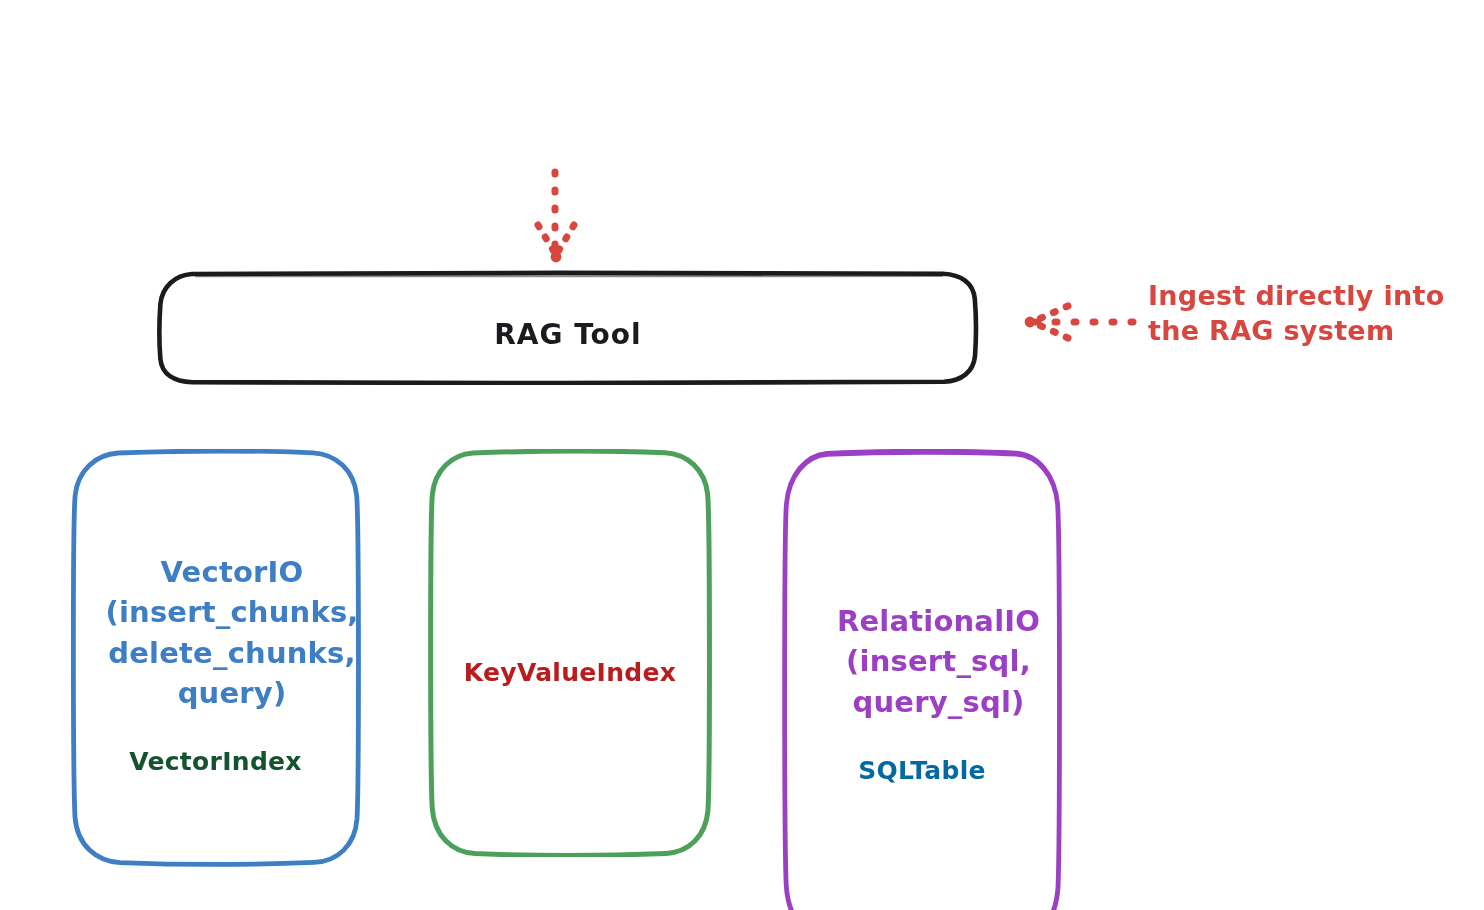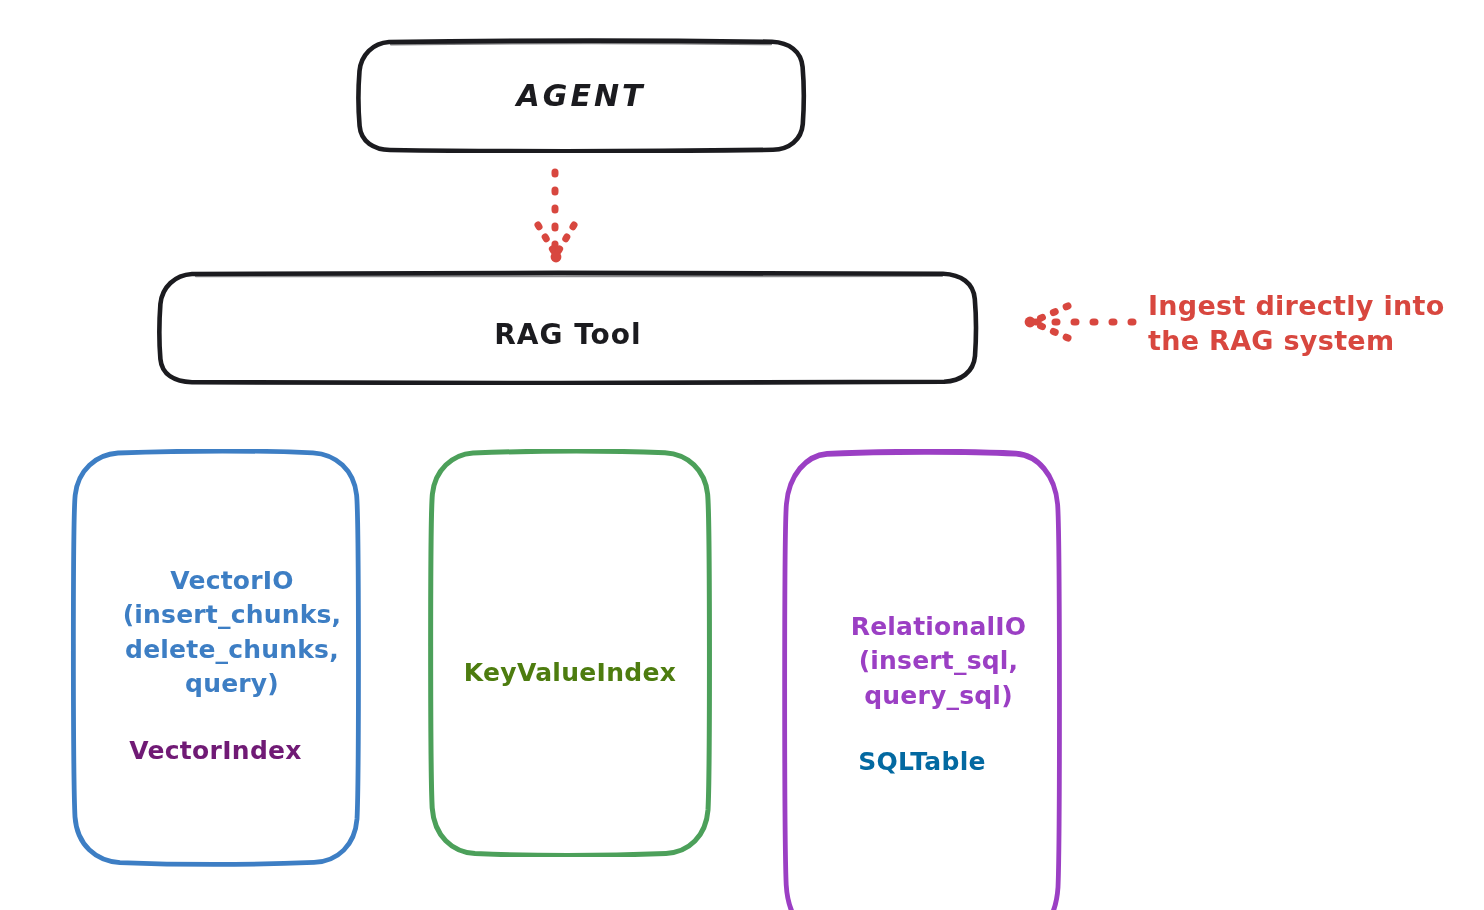--- a/index.html
+++ b/index.html
@@ -88,21 +88,21 @@
     height: 408px;
   }
   #relationalio-node {
     left: 781px;
     top: 449px;
     width: 282px;
     height: 496px;
   }
 
   .provider .node-label {
-    font-size: 25px;
+    font-size: 29px;
     font-weight: 600;
     line-height: 1.38;
     margin-left: 33px;
   }
   .provider .node-sublabel {
     position: relative;
     z-index: 2;
     font-size: 25px;
     font-weight: 600;
     margin-top: 34px;
@@ -138,38 +138,27 @@
     position: absolute;
     left: 1148px;
     top: 278px;
     width: 330px;
     text-align: left;
     font-size: 27px;
     font-weight: 600;
     line-height: 1.30;
     white-space: pre-line;
     letter-spacing: 0.3px;
-    margin-top: 10px;
   }
 </style>
 </head>
 <body>
 
 <div id="canvas">
 
-  <div class="node" id="agent-node">
-    <svg class="node-svg" viewBox="0 0 452 115" preserveAspectRatio="none">
-      <path d="M34,4 C18,5 6,17 4.5,33 C3,52 3.2,72 4.6,88 C6,104 19,111.5 35,112
-               C140,113.5 310,113.2 418,111.8 C434,111.4 446.5,102 447.8,86
-               C449.2,66 449,45 447.6,29 C446.2,13 434,4.6 417,3.8
-               C310,2.4 140,2.6 34,4 Z" fill="#ffffff" stroke="#1b1b1f" stroke-width="4.6" stroke-linecap="round" stroke-linejoin="round"></path>
-      <path d="M36,6.4 C180,4.6 300,4.8 416,6.2" fill="none" stroke="#1b1b1f" stroke-width="2.2" stroke-linecap="round" opacity="0.55"></path>
-    </svg>
-    <div class="node-label">AGENT</div>
-  </div>
 
   <div class="node" id="ragtool-node">
     <svg class="node-svg" viewBox="0 0 824 115" preserveAspectRatio="none">
       <path d="M36,4 C19,5 6,17 4.4,34 C3,53 3.1,73 4.4,89 C5.8,105 19,111.6 36,112.2
                C250,113.6 580,113.3 788,111.7 C805,111.2 817.6,102 819,86
                C820.4,66 820.2,45 818.8,29 C817.4,13 805,4.6 787,3.8
                C580,2.3 250,2.5 36,4 Z" fill="#ffffff" stroke="#1b1b1f" stroke-width="4.6" stroke-linecap="round" stroke-linejoin="round"></path>
       <path d="M40,6.2 C300,4.4 560,4.6 786,6.0" fill="none" stroke="#1b1b1f" stroke-width="2.2" stroke-linecap="round" opacity="0.5"></path>
     </svg>
     <div class="node-label">RAG Tool</div>
@@ -180,33 +169,33 @@
       <path d="M48,4 C26,5.5 8,21 5.2,46 C2.6,70 3,330 5.0,368
                C7,396 26,412 50,413.6 C110,416 190,415.6 244,413.4
                C268,412.4 285,396 287,370 C289,332 289,70 286.6,46
                C284,21 266,5.2 243,3.8 C190,1.6 108,1.8 48,4 Z" fill="#ffffff" stroke="#3d7ec4" stroke-width="4.8" stroke-linecap="round" stroke-linejoin="round"></path>
     </svg>
     <div class="stack">
       <div class="node-label" style="color:#3d7ec4">VectorIO
 (insert_chunks,
 delete_chunks,
 query)</div>
-      <div class="node-sublabel" style="color:#701a75">VectorIndex</div>
+      <div class="node-sublabel" style="color:#14532d">VectorIndex</div>
     </div>
   </div>
 
   <div class="node provider" id="keyvalueio-node">
     <svg class="node-svg" viewBox="0 0 286 408" preserveAspectRatio="none">
       <path d="M46,4 C25,5.5 8,21 5.4,45 C3,69 3.2,322 5.2,359
                C7.2,387 25,403 48,404.6 C108,407 186,406.6 239,404.4
                C262,403.4 279,387 281,361 C283,323 283,69 280.6,45
                C278,21 261,5.2 238,3.8 C186,1.6 106,1.8 46,4 Z" fill="#ffffff" stroke="#4ca05a" stroke-width="5" stroke-linecap="round" stroke-linejoin="round"></path>
     </svg>
     <div class="stack">
-      <div class="node-sublabel" style="color:#4d7c0f">KeyValueIndex</div>
+      <div class="node-sublabel" style="color:#b91c1c">KeyValueIndex</div>
     </div>
   </div>
 
   <div class="node provider" id="relationalio-node">
     <svg class="node-svg" viewBox="0 0 282 404" preserveAspectRatio="none">
       <path d="M46,4 C25,5.5 8,21 5.4,45 C3,69 3.2,318 5.2,355
                C7.2,383 25,399 48,400.6 C106,403 184,402.6 236,400.4
                C259,399.4 275,383 277,357 C279,319 279,69 276.6,45
                C274,21 257,5.2 235,3.8 C184,1.6 104,1.8 46,4 Z" fill="#ffffff" stroke="#9b3fc4" stroke-width="4.8" stroke-linecap="round" stroke-linejoin="round"></path>
     </svg>

